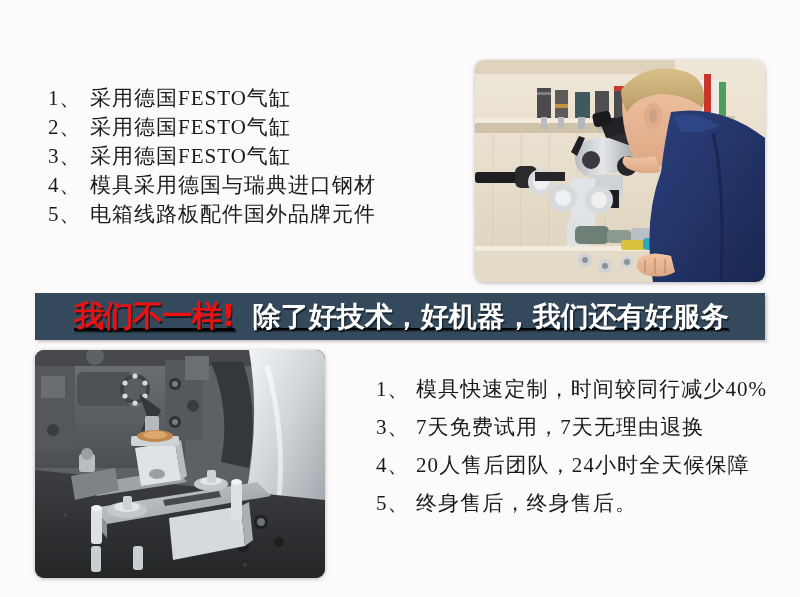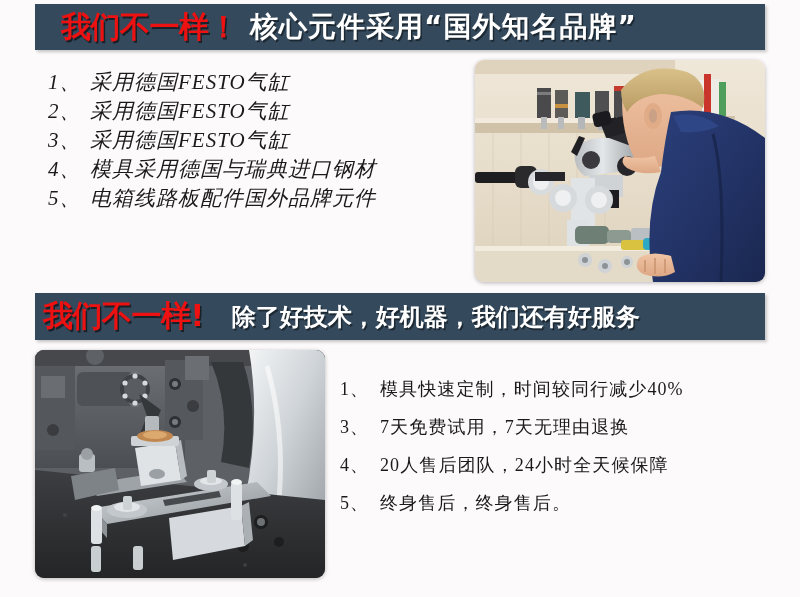--- a/index.html
+++ b/index.html
@@ -36,21 +36,22 @@
     top: 4px;
     width: 730px;
     height: 46px;
     padding-left: 26px;
   }
   .banner-2 {
     left: 35px;
     top: 293px;
     width: 730px;
     height: 47px;
-    padding-left: 8px;
+    padding-left: 39px;
+    text-decoration: underline;
   }
 
   .banner-red {
     color: #ee1111;
     font-family: "DejaVu Sans", "Liberation Sans", sans-serif;
     font-weight: bold;
     letter-spacing: -0.5px;
     text-shadow: 1.5px 1.5px 0 rgba(0,0,0,0.55);
     white-space: nowrap;
   }
@@ -59,57 +60,57 @@
     font-family: "DejaVu Sans", "Liberation Sans", sans-serif;
     font-weight: bold;
     text-shadow: 1.5px 1.5px 0 rgba(0,0,0,0.45);
     white-space: nowrap;
   }
 
   .banner-1 .banner-red { font-size: 30px; }
   .banner-1 .banner-white { font-size: 28px; margin-left: 12px; letter-spacing: 1px; }
 
   .banner-2 .banner-red { font-size: 30px; }
-  .banner-2 .banner-white { font-size: 24px; margin-left: 28px; letter-spacing: 0px; }
+  .banner-2 .banner-white { font-size: 28px; margin-left: 18px; letter-spacing: 0px; }
 
   
   .feature-list {
     position: absolute;
     list-style: none;
     margin: 0;
     padding: 0;
     color: #1a1a1a;
   }
   .feature-list li {
     white-space: nowrap;
     font-family: "Liberation Serif", "DejaVu Serif", serif;
   }
 
   .list-top {
     left: 48px;
-    top: 68px;
+    top: 84px;
     width: 400px;
-    font-style: italic;
   }
   .list-top li {
     font-size: 21px;
     line-height: 29px;
     letter-spacing: 1px;
   }
   .list-top .num { display: inline-block; width: 42px; }
 
   .list-bottom {
     left: 340px;
     top: 370px;
     width: 450px;
   }
   .list-bottom li {
-    font-size: 18px;
+    font-size: 21px;
     line-height: 38px;
     letter-spacing: 1.1px;
+    margin-left: 36px;
   }
   .list-bottom .num { display: inline-block; width: 40px; }
 
   
   .photo {
     position: absolute;
     border-radius: 9px;
     overflow: hidden;
     box-shadow: 0 1px 4px rgba(0,0,0,0.28);
   }
@@ -125,24 +126,20 @@
     width: 290px;
     height: 228px;
   }
   .photo svg { display: block; width: 100%; height: 100%; }
 </style>
 </head>
 <body>
 
 <div class="page">
 
-  <div class="banner banner-1">
-    <span class="banner-red">我们不一样！</span>
-    <span class="banner-white">核心元件采用“国外知名品牌”</span>
-  </div>
 
   <ul class="feature-list list-top">
     <li>
       <span class="num">1、</span><span>采用德国FESTO气缸</span>
     </li>
     <li>
       <span class="num">2、</span><span>采用德国FESTO气缸</span>
     </li>
     <li>
       <span class="num">3、</span><span>采用德国FESTO气缸</span>

